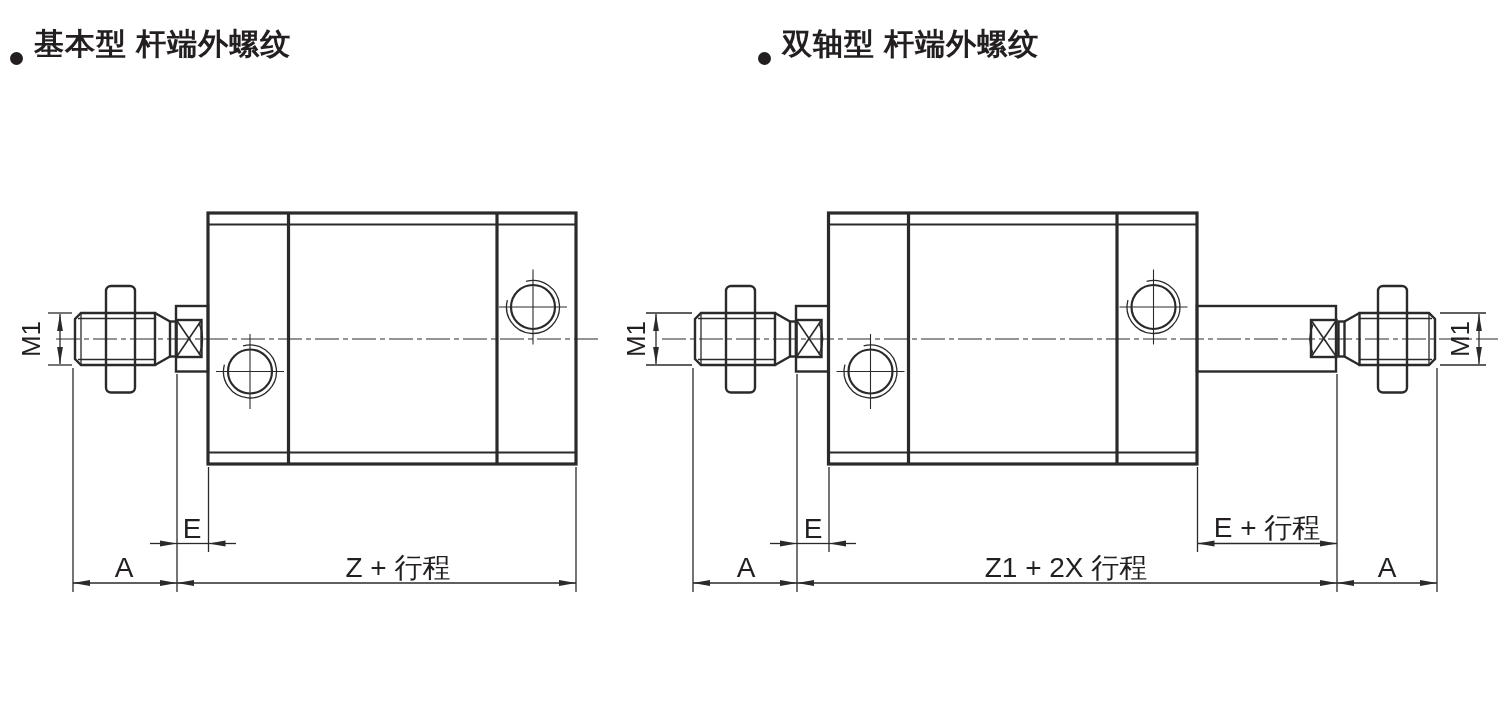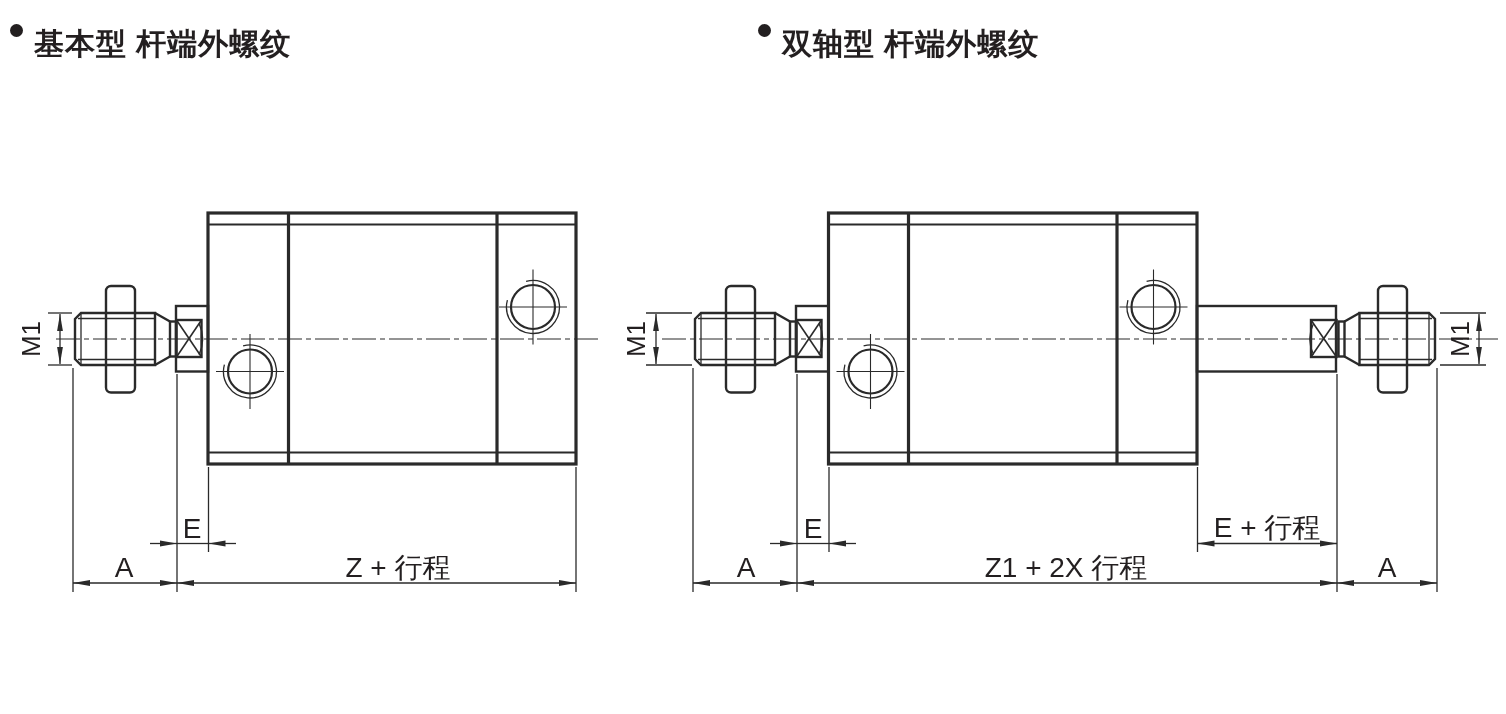--- a/index.html
+++ b/index.html
@@ -1,21 +1,21 @@
 <!DOCTYPE html>
 <html><head>
 <meta charset="utf-8">
 <style>
   html,body{margin:0;padding:0;background:#f2f2f2;}
   .sheet{
     position:relative;width:1506px;height:714px;background:#ffffff;
     font-family:"Liberation Sans",sans-serif;overflow:hidden;
   }
   .dwg-title{
-    position:absolute;top:24px;display:flex;align-items:flex-start;gap:11px;
+    position:absolute;top:24px;display:flex;align-items:flex-end;gap:11px;
     font-size:30px;font-weight:bold;color:#231f20;letter-spacing:1px;white-space:nowrap;
   }
   .dwg-title .dot{width:13px;height:13px;border-radius:50%;background:#231f20;flex:0 0 auto;}
   svg{position:absolute;left:0;top:0;}
   .thick{stroke:#2a2a2a;stroke-width:3.2;fill:none;}
   .med{stroke:#2a2a2a;stroke-width:2.4;fill:none;}
   .inner{stroke:#2a2a2a;stroke-width:2.2;fill:none;}
   .thin{stroke:#2a2a2a;stroke-width:1.3;fill:none;}
   .hair{stroke:#2a2a2a;stroke-width:1.1;fill:none;}
   .diag{stroke:#2a2a2a;stroke-width:1.6;fill:none;}

